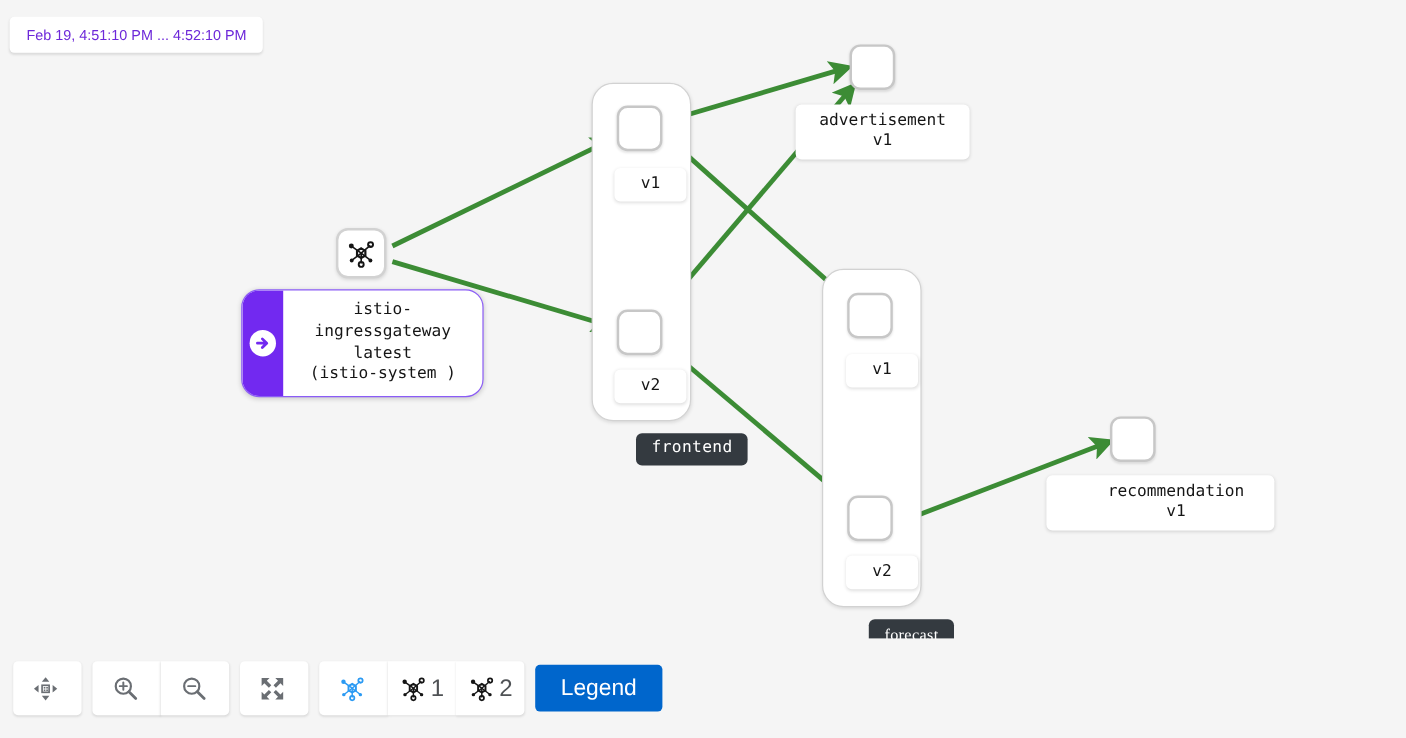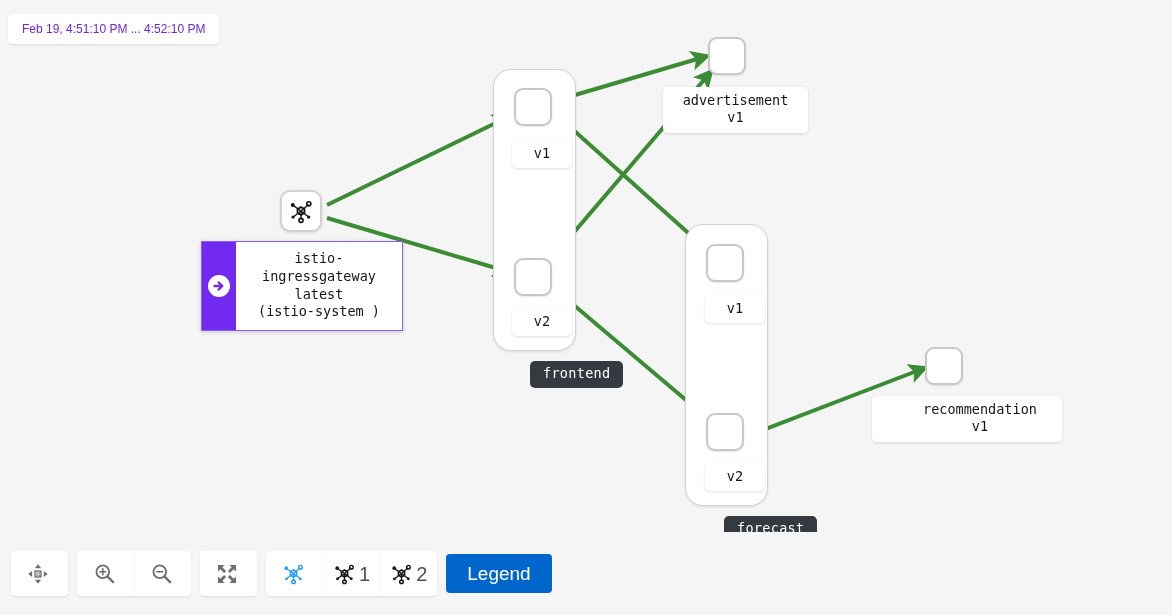--- a/index.html
+++ b/index.html
@@ -117,21 +117,21 @@
     z-index: 20;
   }
 
   
   #ingress-card {
     position: absolute;
     display: flex;
     align-items: stretch;
     background: #ffffff;
     border: 1.5px solid #8b5cf6;
-    border-radius: 0;
+    border-radius: 15px;
     box-shadow: 0 1px 4px rgba(0,0,0,0.18);
     z-index: 22;
     overflow: hidden;
   }
   #ingress-bar {
     width: 34px;
     background: #7229f0;
     display: flex;
     align-items: center;
     justify-content: center;
@@ -272,21 +272,21 @@
   <div class="node-label" style="left:512px; top:140px; width:40px;">v1</div>
   <div class="node-square" style="left:514px; top:258px;"></div>
   <div class="node-label" style="left:512px; top:308px; width:40px;">v2</div>
   <div class="group-badge" style="left:493px; top:361px;">frontend</div>
 
   <div class="group-box" style="left:685px; top:224px; width:81px; height:280px;"></div>
   <div class="node-square" style="left:706px; top:244px;"></div>
   <div class="node-label" style="left:705px; top:295px; width:40px;">v1</div>
   <div class="node-square" style="left:706px; top:413px;"></div>
   <div class="node-label" style="left:705px; top:463px; width:40px;">v2</div>
-  <div class="group-badge" style="left:687px; top:516px;">forecast</div>
+  <div class="group-badge" style="left:687px; top:516px;font-family:Liberation Serif, serif;">forecast</div>
 
   <div class="node-square" style="left:708px; top:37px;"></div>
   <div class="node-label" style="left:663px; top:87px; width:125px;">advertisement
 v1</div>
 
   <div class="node-square" style="left:925px; top:347px;"></div>
   <div class="node-label" style="left:872px; top:396px; width:144px;padding-left:36px;">recommendation
 v1</div>
 </div>
 

